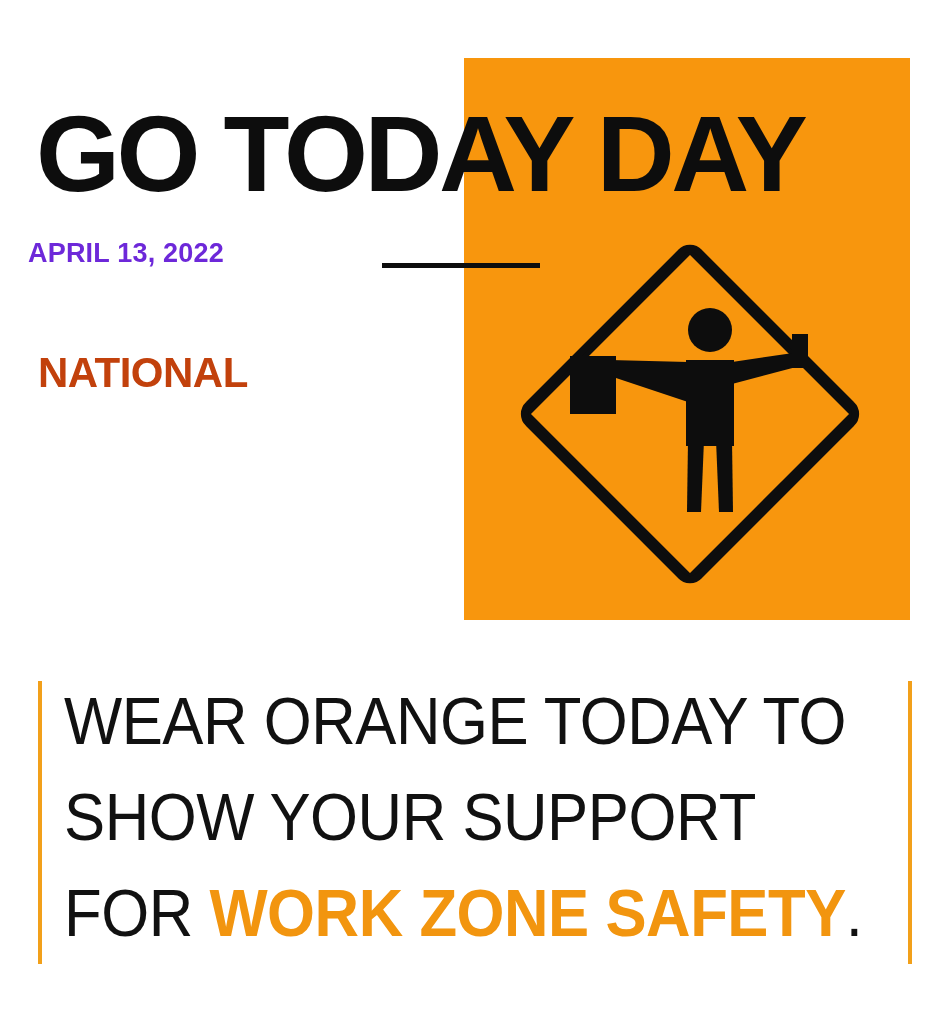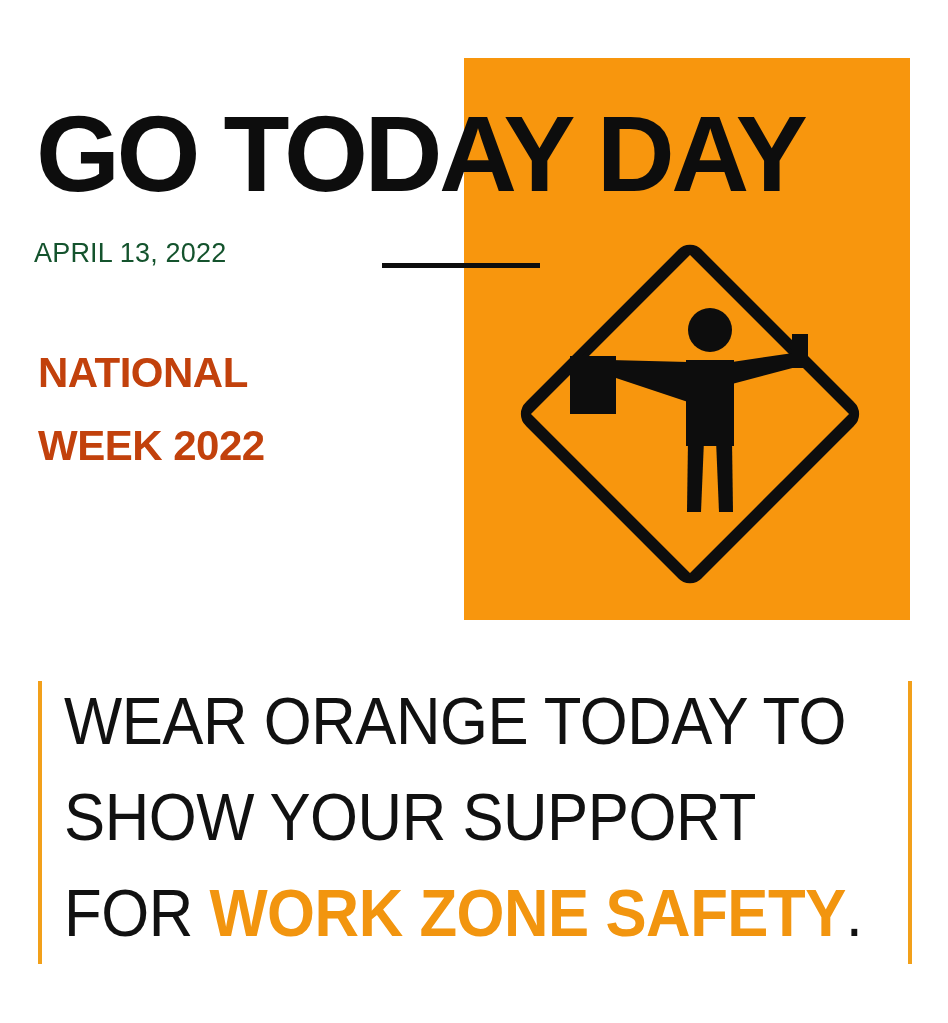--- a/index.html
+++ b/index.html
@@ -37,26 +37,26 @@
     font-weight: 900;
     color: #0d0d0d;
     letter-spacing: -3.5px;
     white-space: nowrap;
     font-stretch: condensed;
   }
 
   
   .date-line {
     position: absolute;
-    left: 34px;
+    left: 28px;
     top: 238px;
     font-size: 27px;
     line-height: 30px;
-    font-weight: 400;
-    color: #14532d;
+    font-weight: 700;
+    color: #6d28d9;
     letter-spacing: 0.2px;
     white-space: nowrap;
   }
 
   
   .title-rule {
     position: absolute;
     left: 382px;
     top: 263px;
     width: 158px;
@@ -162,21 +162,20 @@
   </div>
 
   <div class="headline">GO TODAY DAY</div>
 
   <div class="date-line">APRIL 13, 2022</div>
 
   <div class="title-rule"></div>
 
   <div class="subhead">
     <div class="subhead-line">NATIONAL</div>
-    <div class="subhead-line">WEEK 2022</div>
   </div>
 
   <div class="statement">
     <div class="rule-v left"></div>
     <div class="rule-v right"></div>
 
     <div class="statement-text">
       <div class="statement-line">WEAR ORANGE TODAY TO</div>
       <div class="statement-line">SHOW YOUR SUPPORT</div>
       <div class="statement-line"><span>FOR </span><span class="hl-orange">WORK ZONE SAFETY</span><span class="hl-period">.</span></div>

